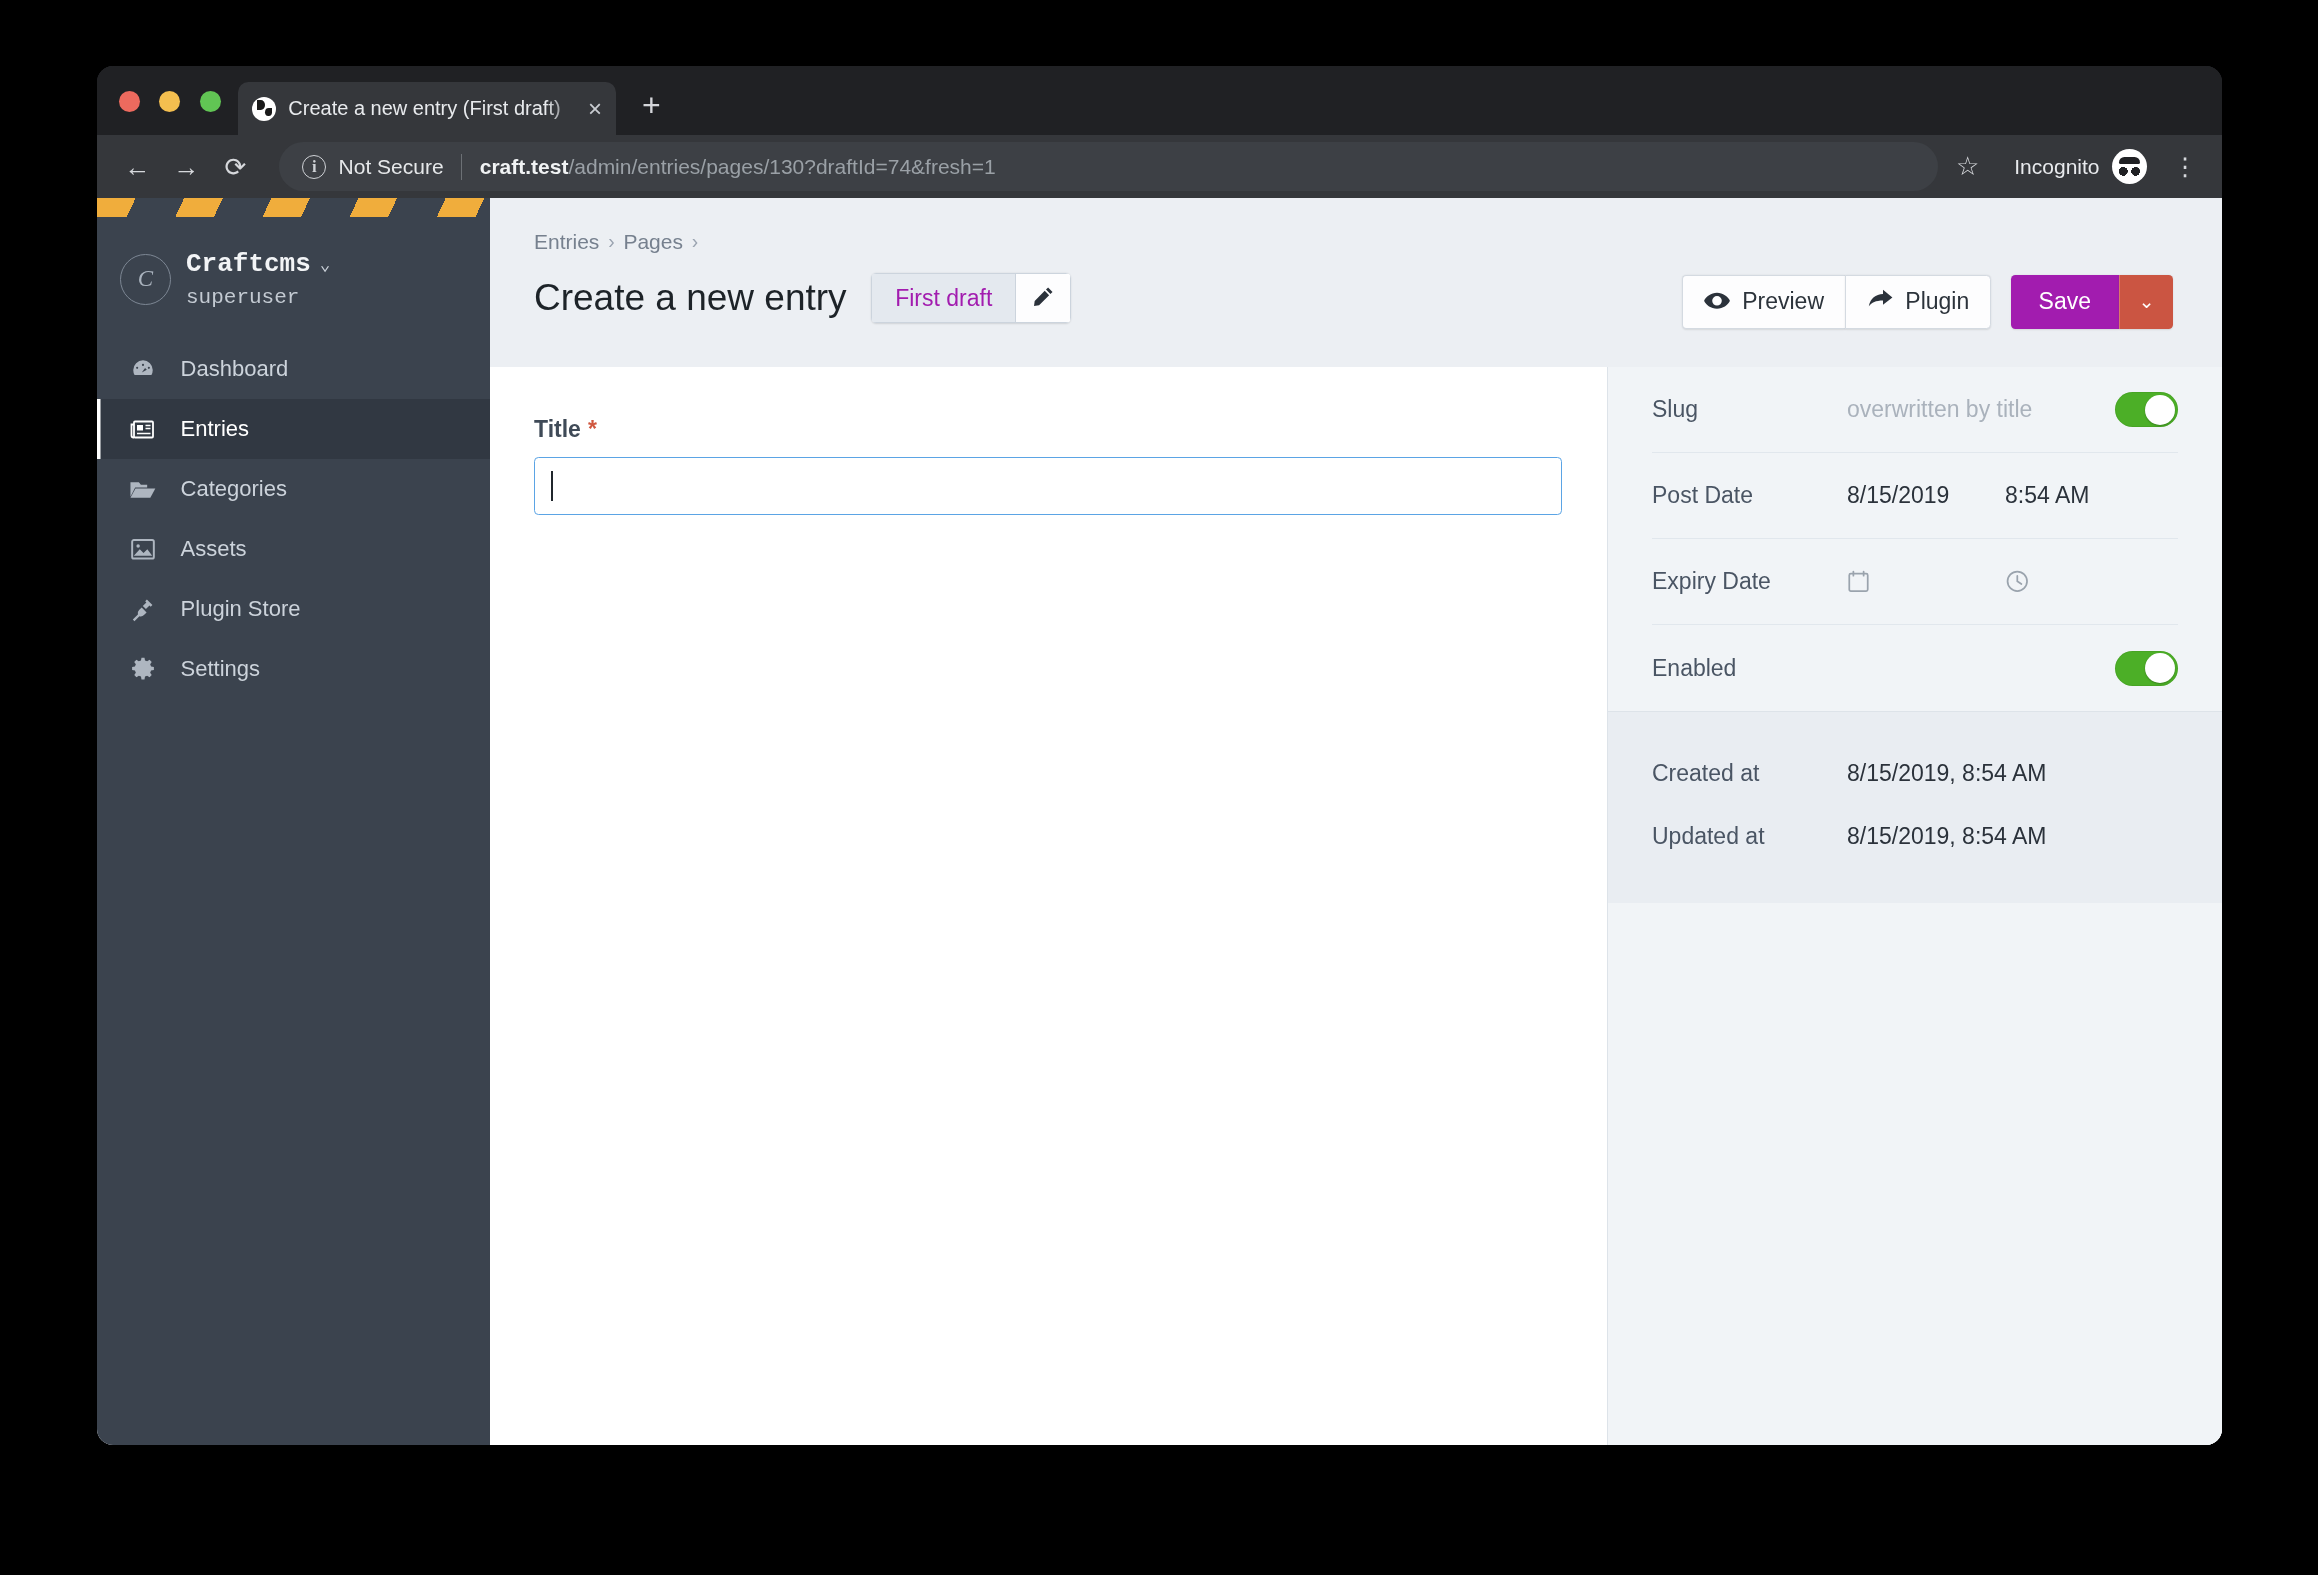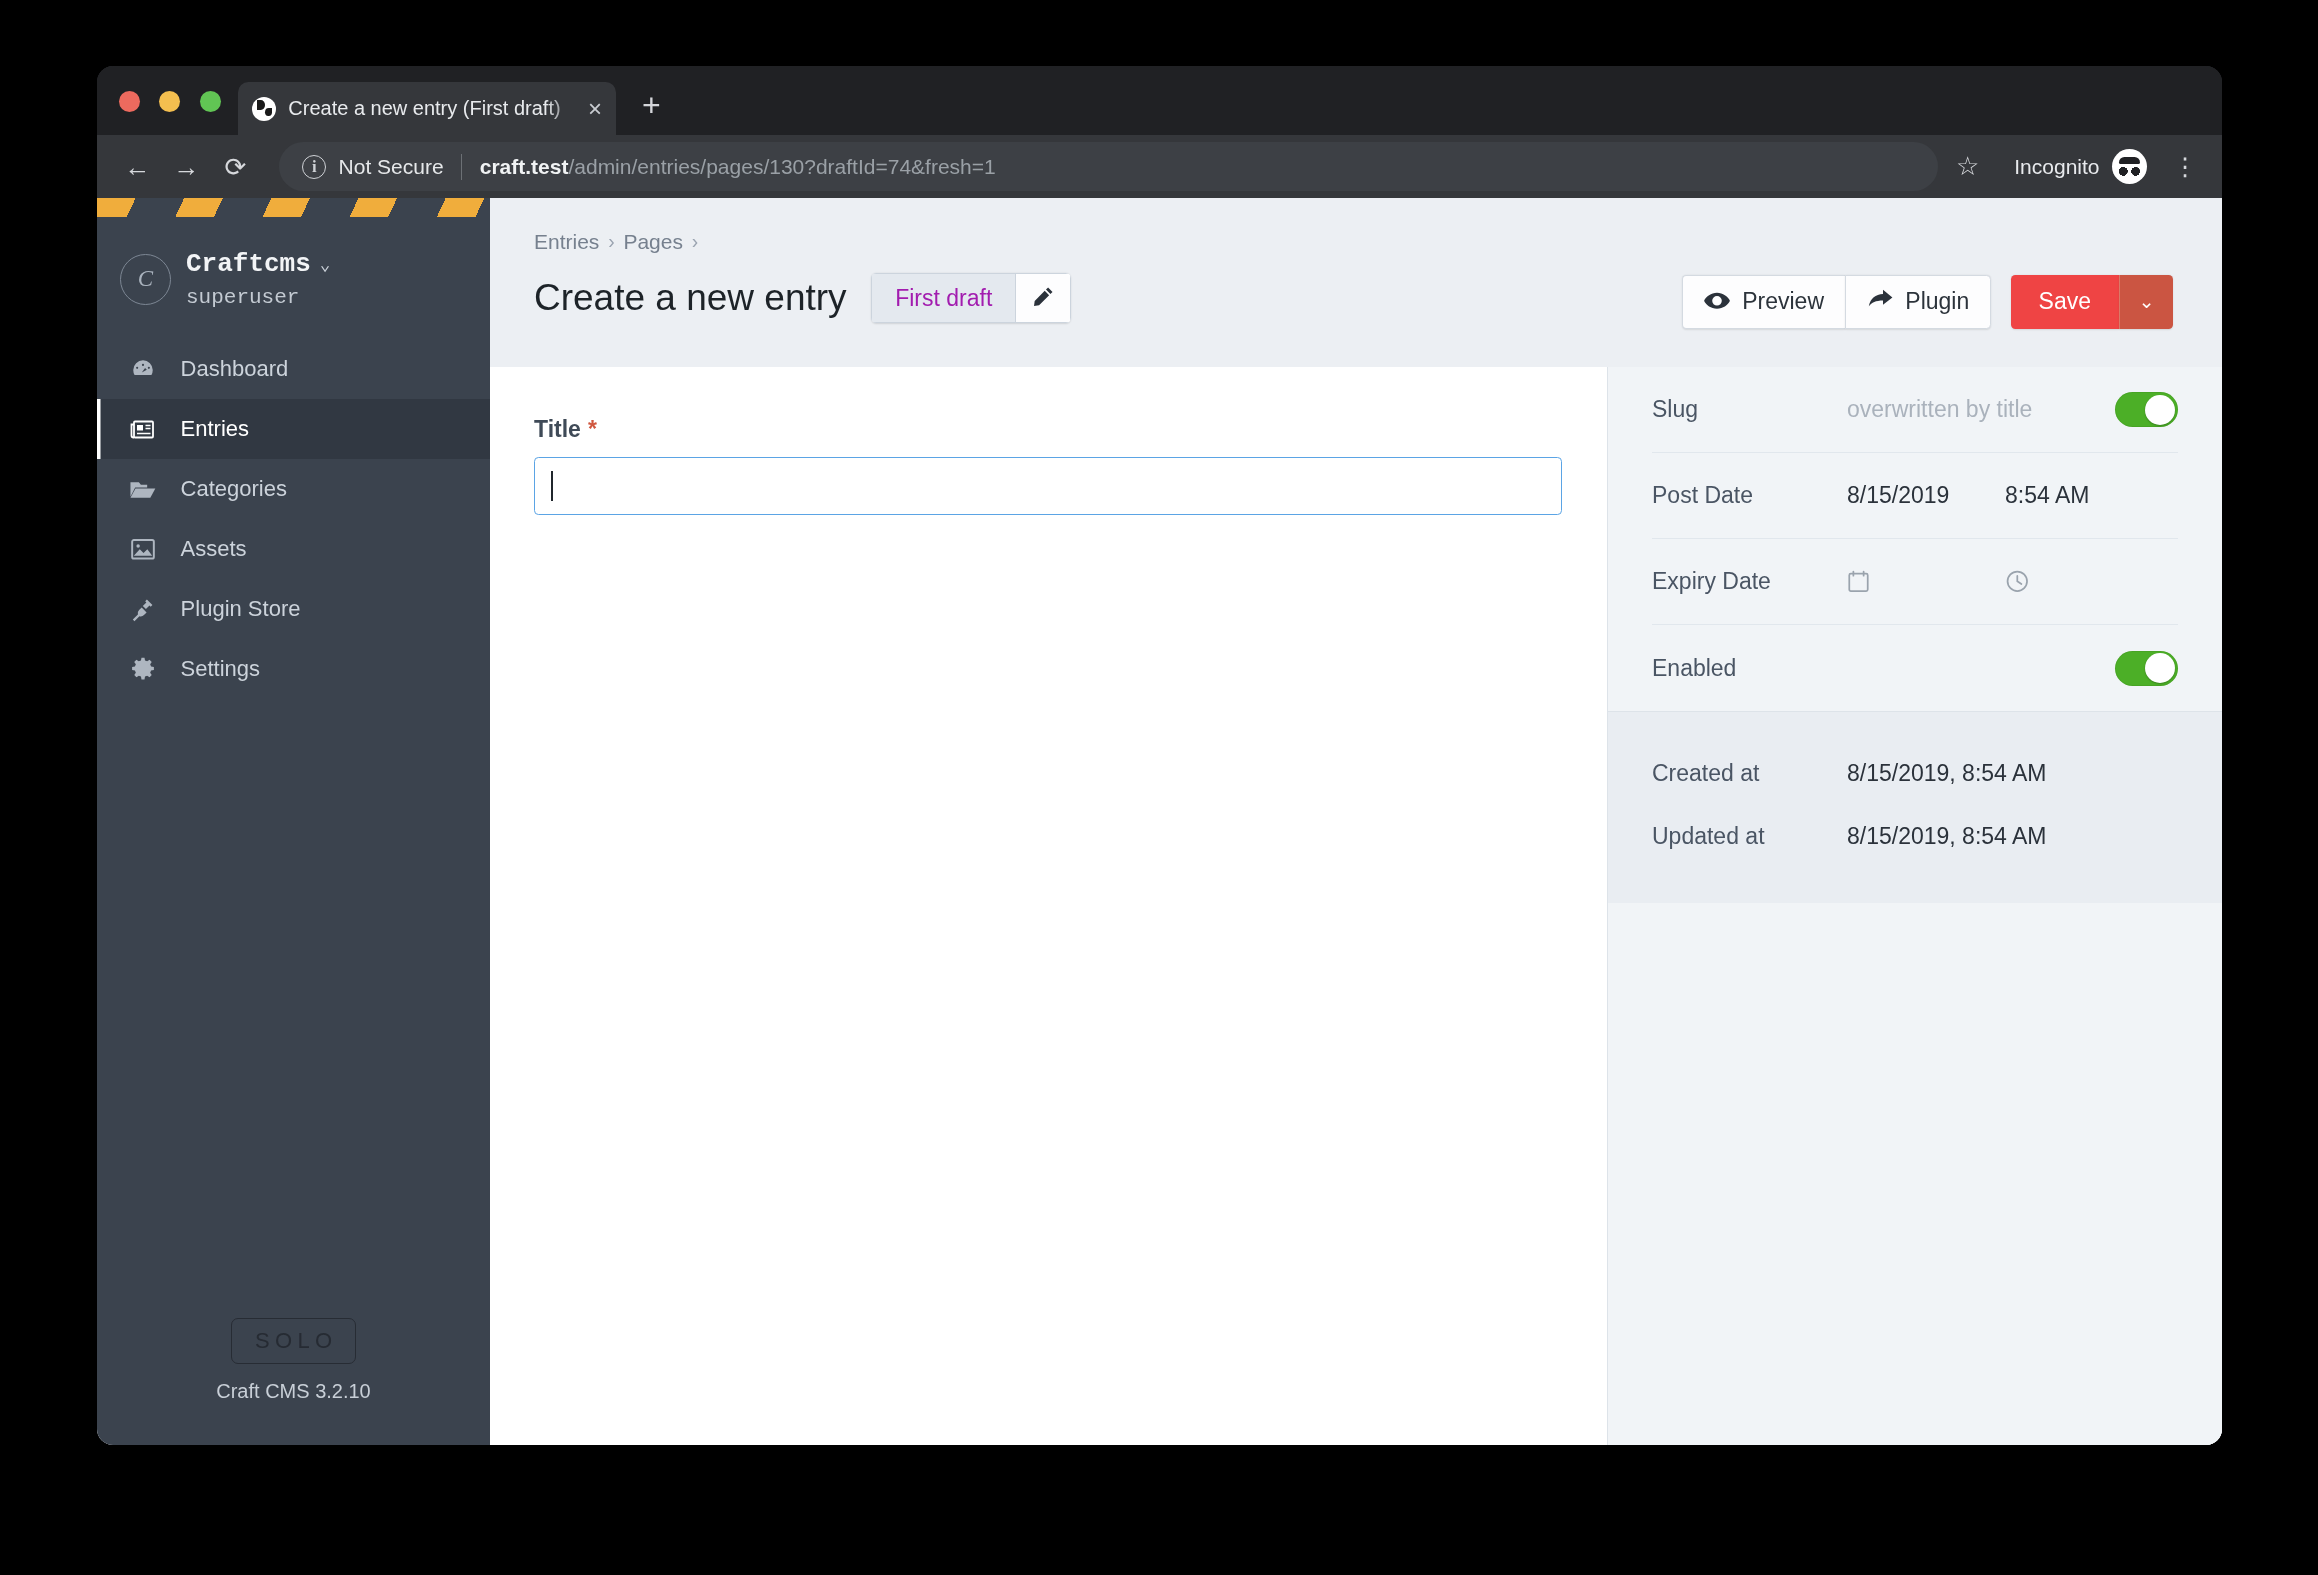--- a/index.html
+++ b/index.html
@@ -319,21 +319,21 @@
     color: #2c333b;
     font-size: 23px;
     padding: 12.3px 21px;
     display: flex; align-items: center; gap: 12.3px;
     border-radius: 4.4px;
     box-shadow: 0 0.9px 1.8px rgba(0,0,0,.10);
   }
   .btn.preview { border-radius: 4.4px 0 0 4.4px; border-right: none; }
   .btn.share { border-radius: 0 4.4px 4.4px 0; margin-right: 19.3px; }
   .btn-save {
-    background: #ef4444;
+    background: #a21caf;
     color: #fff;
     font-size: 23px;
     padding: 12px 28px;
     border: none;
     border-radius: 4.4px 0 0 4.4px;
     display: flex; align-items: center;
     box-shadow: 0 0.9px 1.8px rgba(0,0,0,.10);
   }
   .btn-save-menu {
     background: #cb5542;
@@ -546,24 +546,20 @@
           <span class="nav-icon">
             <svg width="26" height="26" viewBox="0 0 24 24" fill="#aeb6c0">
                 <path d="M12 8.3A3.7 3.7 0 1012 15.7 3.7 3.7 0 0012 8.3zm0 2.2a1.5 1.5 0 110 3 1.5 1.5 0 010-3z"></path>
                 <path d="M10.6 1.5h2.8l.45 2.6 2 .85 2.2-1.45 2 2-1.45 2.2.85 2 2.6.45v2.8l-2.6.45-.85 2 1.45 2.2-2 2-2.2-1.45-2 .85-.45 2.6h-2.8l-.45-2.6-2-.85-2.2 1.45-2-2 1.45-2.2-.85-2-2.6-.45v-2.8l2.6-.45.85-2L3.9 5.5l2-2 2.2 1.45 2-.85z"></path>
               </svg>
           </span>
           <span class="nav-label">Settings</span>
         </div>
       </div>
 
-      <div class="sidebar-foot">
-        <div class="edition">SOLO</div>
-        <div class="version">Craft CMS 3.2.10</div>
-      </div>
     </div>
 
     <div class="content">
 
       <div class="page-header">
         <div class="breadcrumb">
           <span class="crumb">Entries</span>
           <span class="sep">›</span>
           <span class="crumb">Pages</span>
           <span class="sep">›</span>

